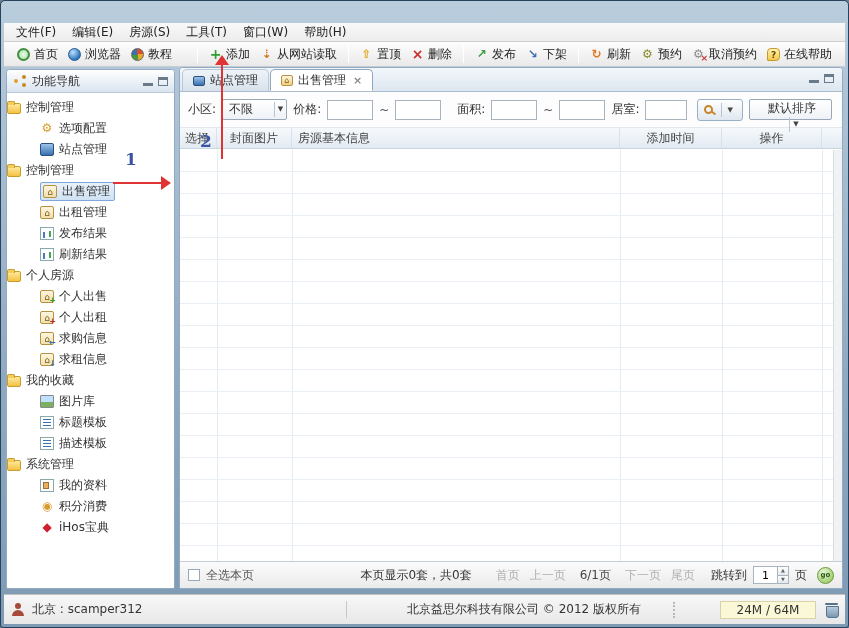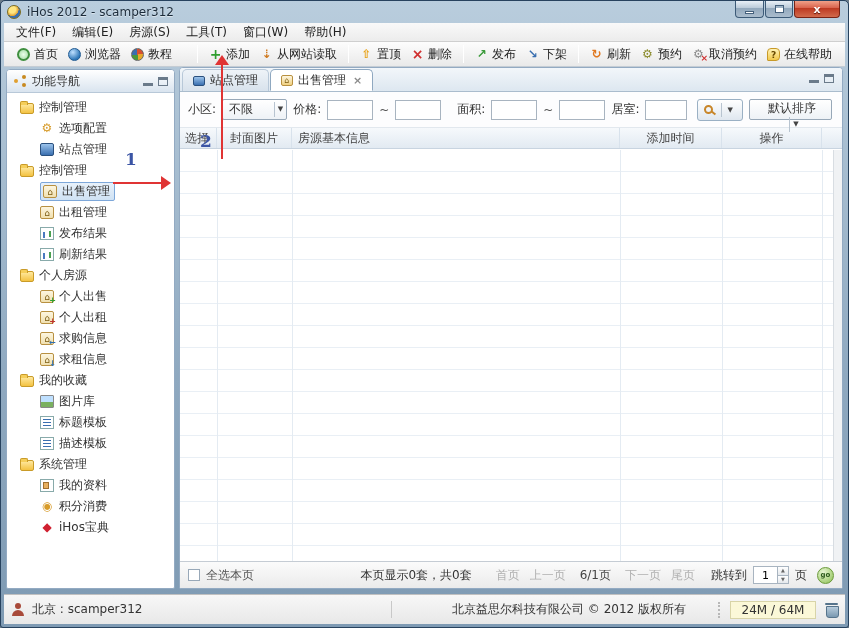--- a/index.html
+++ b/index.html
@@ -70,21 +70,21 @@
     display:flex; align-items:center; padding:0 6px; }
   .panel-header .ph-label{ color:#333; }
   .ph-buttons{ margin-left:auto; display:flex; gap:5px; }
   .ph-min{ width:10px; height:9px; border-bottom:3px solid #6a7a8a; cursor:pointer;}
   .ph-max{ width:10px; height:9px; border:1px solid #6a7a8a; box-shadow:inset 0 2px 0 #6a7a8a; cursor:pointer;}
   .ic-nav{ width:14px; height:12px; margin-right:5px; position:relative;}
   .ic-nav::before{ content:""; position:absolute; left:1px; top:4px; width:4px; height:4px; border-radius:50%;
     background:#e0a030; box-shadow:8px -4px 0 #c88a20, 8px 4px 0 #c88a20; }
 
   .tree{ padding-top:4px; }
-  .tree-row{ height:21px; line-height:21px; display:flex; align-items:center; padding-left:13px; cursor:pointer; white-space:nowrap;}
+  .tree-row{ height:21px; line-height:21px; display:flex; align-items:center; cursor:pointer; white-space:nowrap;}
   .tree-row.leaf{ padding-left:33px; }
   .sel-wrap{ display:flex; align-items:center; background:linear-gradient(#e8f1fa,#cfe2f4); border:1px solid #7da7d9; border-radius:2px; padding:0 4px 0 2px; height:19px;}
 
   .tico{ display:inline-block; width:14px; height:13px; margin-right:5px; position:relative; flex:0 0 auto;
     font-size:10px; line-height:13px; text-align:center;}
   .ic-folder{ background:linear-gradient(#ffe9a0,#f3c242); border:1px solid #c99b28; border-radius:2px 2px 2px 2px; height:11px; margin-top:2px;}
   .ic-folder::before{ content:""; position:absolute; top:-3px; left:-1px; width:6px; height:3px;
     background:#f5ce5a; border:1px solid #c99b28; border-bottom:none; border-radius:2px 2px 0 0;}
   .ic-gear{ color:#d79b2a; font-size:12px; }
   .ic-site{ background:linear-gradient(#9cc4ec,#3a6fb0); border:1px solid #2a507e; border-radius:2px;}
@@ -173,57 +173,42 @@
   
   .statusbar{ position:absolute; left:3px; right:3px; bottom:3px; height:30px;
     background:linear-gradient(#f7f7f7,#e8e8e8); border-top:1px solid #c0c0c0;
     display:flex; align-items:center; padding:0 8px; gap:8px;}
   .ic-person{ width:12px; height:13px; position:relative; flex:0 0 auto;}
   .ic-person::before{ content:""; position:absolute; left:3px; top:0; width:6px; height:6px; border-radius:50%; background:#a84a3a;}
   .ic-person::after{ content:""; position:absolute; left:0; bottom:0; width:12px; height:6px; border-radius:6px 6px 0 0; background:#a84a3a;}
   .sb-spacer{ flex:1; }
   .sb-company{ color:#333; border-left:1px solid #c8c8c8; padding-left:60px; }
   .sb-grip{ width:4px; height:16px; border-left:2px dotted #b8b8b8; margin-left:24px;}
-  .memory{ width:86px; height:18px; background:#fbf8d8; border:1px solid #d8d4a8; color:#333;
-    display:flex; align-items:center; justify-content:center; }
+  .memory{ width:96px; height:18px; background:#fbf8d8; border:1px solid #d8d4a8; color:#333;
+    display:flex; align-items:center; justify-content:center;margin-left:35px; }
   .ic-trash{ width:11px; height:13px; position:relative; margin-left:2px; cursor:pointer;}
   .ic-trash::before{ content:""; position:absolute; left:0; top:3px; width:11px; height:10px;
     background:linear-gradient(#b8ccdc,#7a98b0); border:1px solid #56748c; border-radius:0 0 3px 3px;}
   .ic-trash::after{ content:""; position:absolute; left:-1px; top:0; width:13px; height:2px; background:#56748c; border-radius:1px;}
 
   
   .anno{ position:absolute; z-index:60; pointer-events:none; }
   .anno-num{ font-family:"DejaVu Serif","Liberation Serif",serif; font-size:17px; font-weight:bold; color:#3b55a5;}
   .a-line-h{ left:112px; top:181px; width:50px; height:2px; background:#e03434;}
   .a-head-r{ left:160px; top:175px; width:0; height:0; border-left:10px solid #e03434; border-top:7px solid transparent; border-bottom:7px solid transparent;}
   .a-label1{ left:124px; top:148px; }
   .a-line-v{ left:220px; top:63px; width:2px; height:95px; background:#e03434;}
   .a-head-u{ left:214px; top:54px; width:0; height:0; border-bottom:10px solid #e03434; border-left:7px solid transparent; border-right:7px solid transparent;}
   .a-label2{ left:199px; top:130px; }
 </style>
 </head>
 <body>
 
 <div class="window">
 
-  <div class="titlebar">
-    <span class="app-icon"></span>
-    <span class="title-text">iHos 2012 - scamper312</span>
-    <div class="win-controls">
-      <div class="win-btn minb">
-          <span class="glyph-min"></span>
-        </div>
-      <div class="win-btn maxb">
-          <span class="glyph-max"></span>
-        </div>
-      <div class="win-btn closeb">
-          <span class="glyph-close">x</span>
-        </div>
-    </div>
-  </div>
 
   <div class="menubar">
     <span class="menu-item">文件(F)</span>
     <span class="menu-item">编辑(E)</span>
     <span class="menu-item">房源(S)</span>
     <span class="menu-item">工具(T)</span>
     <span class="menu-item">窗口(W)</span>
     <span class="menu-item">帮助(H)</span>
   </div>
 

